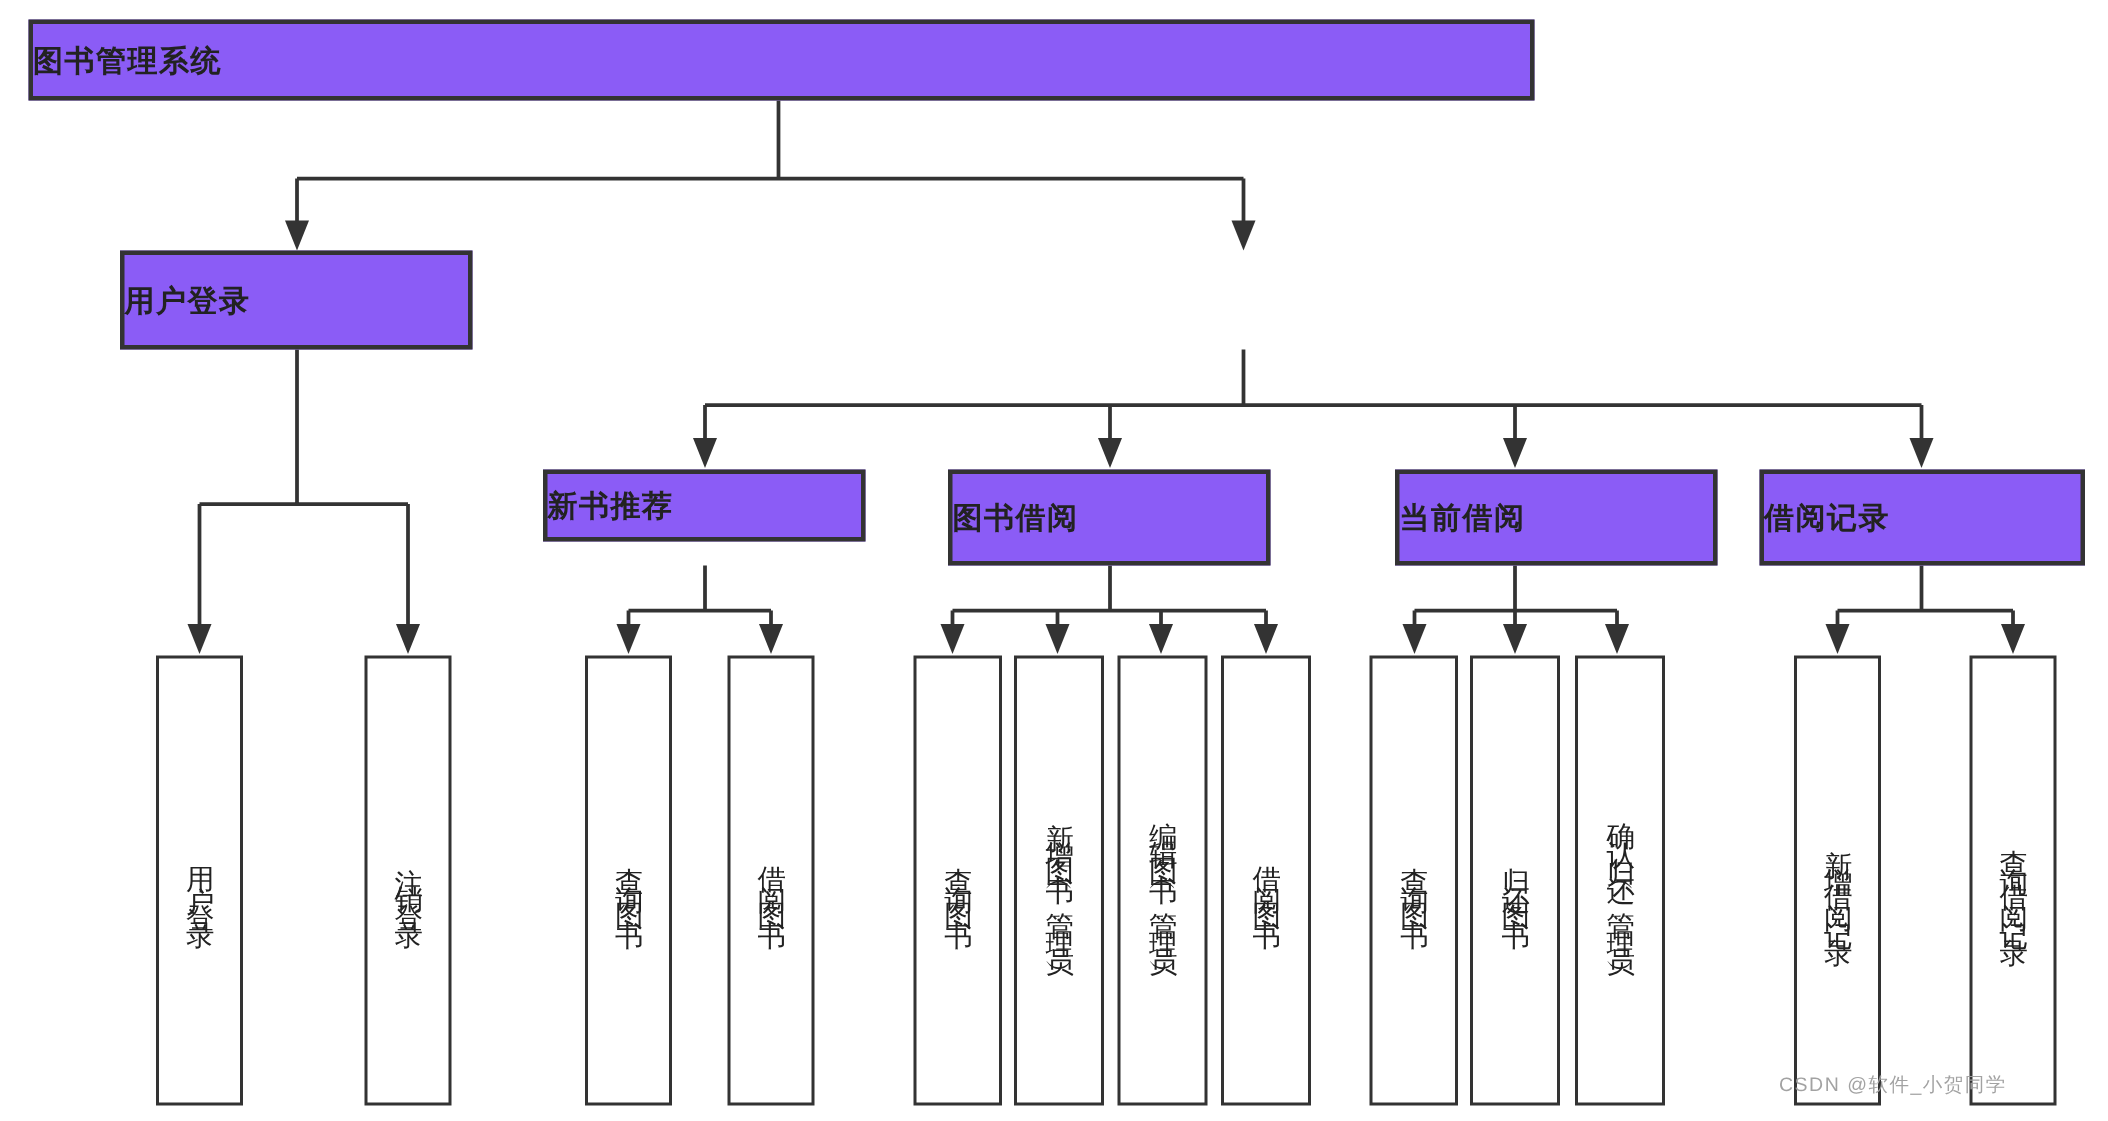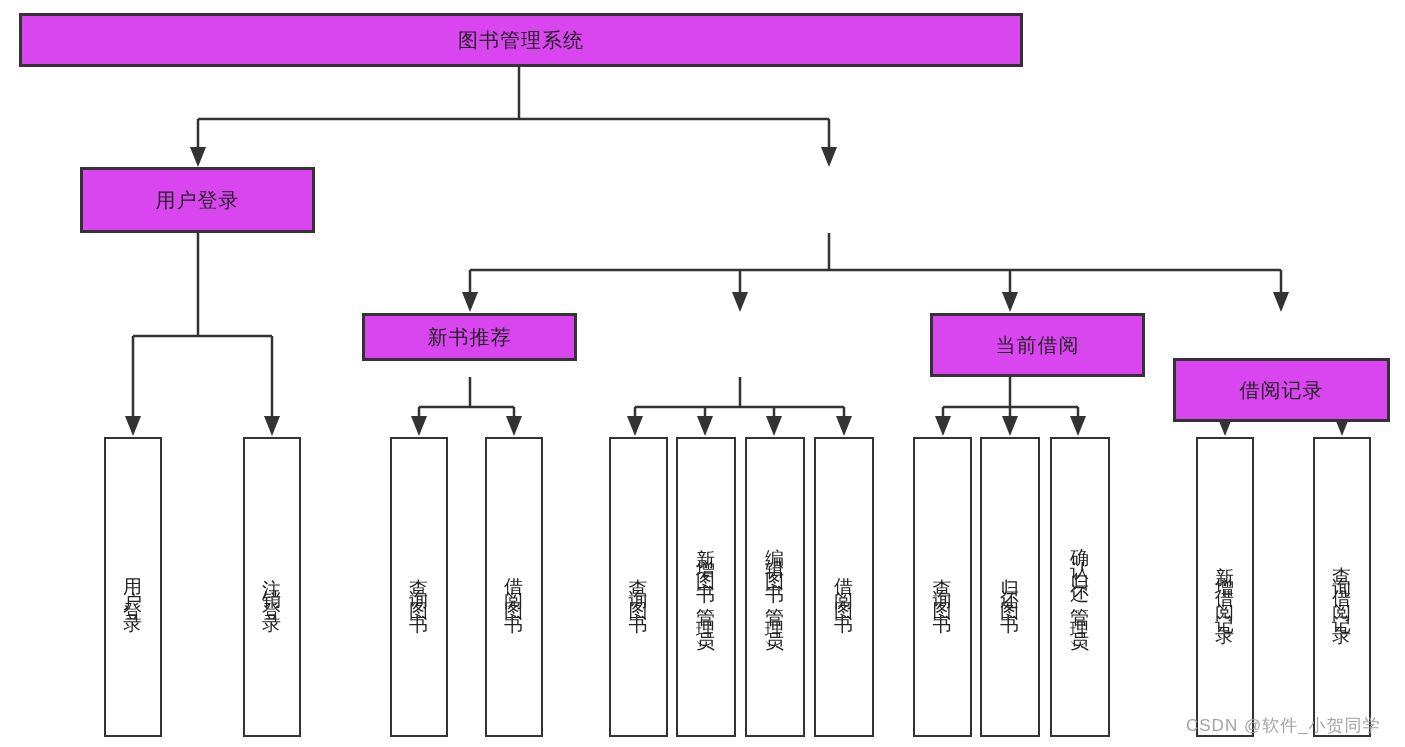--- a/index.html
+++ b/index.html
@@ -27,28 +27,28 @@
     stroke-width: 2.5;
     fill: none;
   }
   .connectors polygon {
     fill: #333333;
     stroke: none;
   }
   .hbox {
     position: absolute;
     box-sizing: border-box;
-    background: #d946ef;
+    background: #8b5cf6;
     border: 3px solid #333333;
     display: flex;
     align-items: center;
-    justify-content: center;
     font-size: 20px;
     color: #222222;
     letter-spacing: 1px;
+    font-weight: bold;
   }
   .vbox {
     position: absolute;
     box-sizing: border-box;
     background: #ffffff;
     border: 2px solid #333333;
     top: 437px;
     height: 300px;
     display: flex;
     align-items: center;
@@ -60,21 +60,21 @@
     writing-mode: vertical-rl;
     text-orientation: mixed;
     letter-spacing: 12px;
     line-height: 1;
     white-space: nowrap;
   }
   .watermark {
     position: absolute;
     left: 1186px;
     top: 714px;
-    font-size: 17px;
+    font-size: 13px;
     color: #9e9e9e;
     opacity: 0.95;
     letter-spacing: 1px;
     white-space: nowrap;
     z-index: 5;
   }
 </style>
 </head>
 <body>
 
@@ -120,24 +120,27 @@
     <span>图书管理系统</span>
   </div>
 
   <div class="hbox" style="left:80px; top:167px; width:235px; height:66px;">
     <span>用户登录</span>
   </div>
 
   <div class="hbox" style="left:362px; top:313px; width:215px; height:48px;">
     <span>新书推荐</span>
   </div>
+  <div class="hbox" style="left:632px; top:313px; width:215px; height:64px;">
+    <span>图书借阅</span>
+  </div>
   <div class="hbox" style="left:930px; top:313px; width:215px; height:64px;">
     <span>当前借阅</span>
   </div>
-  <div class="hbox" style="left:1173px; top:313px; width:217px; height:64px;margin-top:45px;">
+  <div class="hbox" style="left:1173px; top:313px; width:217px; height:64px;">
     <span>借阅记录</span>
   </div>
 
   <div class="vbox" style="left:104px; width:58px;">
     <span class="vtext">用户登录</span>
   </div>
   <div class="vbox" style="left:243px; width:58px;">
     <span class="vtext">注销登录</span>
   </div>
 

